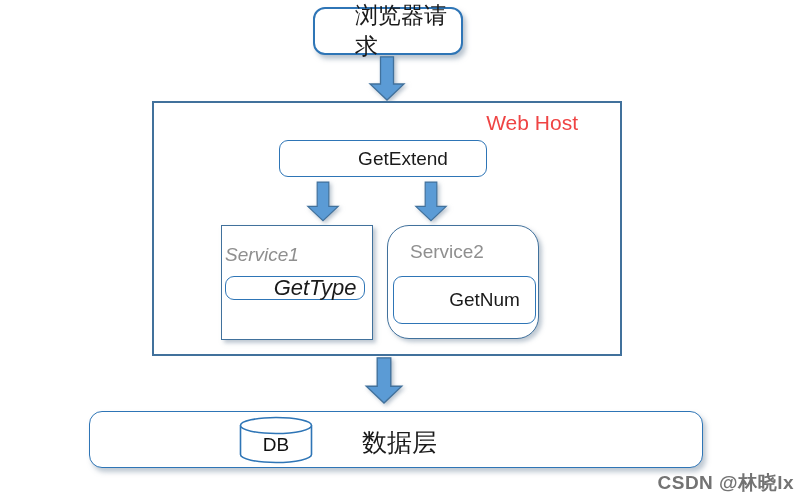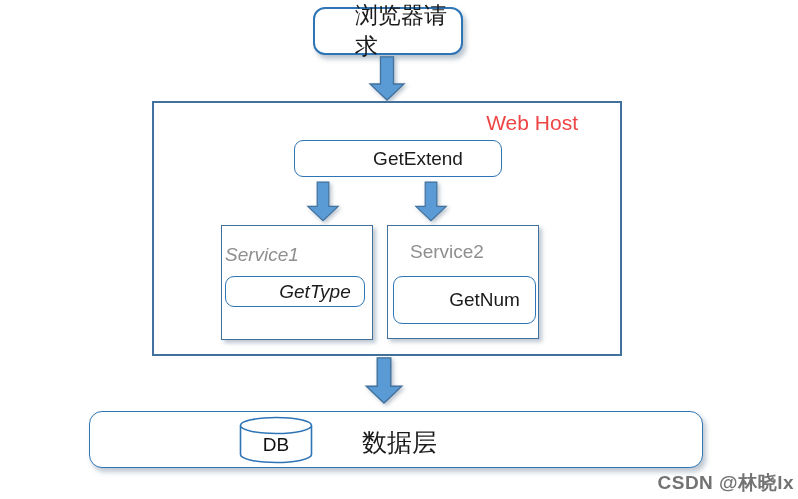--- a/index.html
+++ b/index.html
@@ -27,32 +27,32 @@
 
   
   .webhost{
     left:152px;top:101px;width:470px;height:255px;
     border:2px solid #41719c;background:#fff;
   }
   .webhost-label{
     top:8px;right:42px;color:#ef4444;font-size:21px;
   }
 
-  .getextend{left:140px;top:37px;width:208px;height:37px;font-size:19px;}
+  .getextend{left:125px;top:37px;width:208px;height:37px;font-size:19px;}
 
   .service{
     background:#fff;border:1.5px solid #41719c;
     box-shadow:3px 3px 4px rgba(125,145,165,.5);
   }
   .service1{left:67px;top:122px;width:152px;height:115px;font-style:italic;}
-  .service2{left:233px;top:122px;width:152px;height:114px;}
+  .service2{left:233px;top:122px;width:152px;height:114px;border-radius:22px;}
   .service-label{color:#8f8f8f;font-size:19px;}
   .s1-label{left:3px;top:18px;}
   .s2-label{left:22px;top:15px;}
-  .gettype{left:3px;top:50px;width:140px;height:31px;font-size:19px;}
+  .gettype{left:3px;top:50px;width:140px;height:24px;font-size:22px;}
   .getnum{left:5px;top:50px;width:143px;height:48px;font-size:19px;}
 
   
   .datalayer{
     left:89px;top:411px;width:614px;height:57px;
     border:1.5px solid #2e75b6;border-radius:13px;background:#fff;
     box-shadow:3px 4px 5px rgba(125,145,165,.5);
   }
   .db-cyl{left:149px;top:4px;width:74px;height:48px;}
   .db-label{

